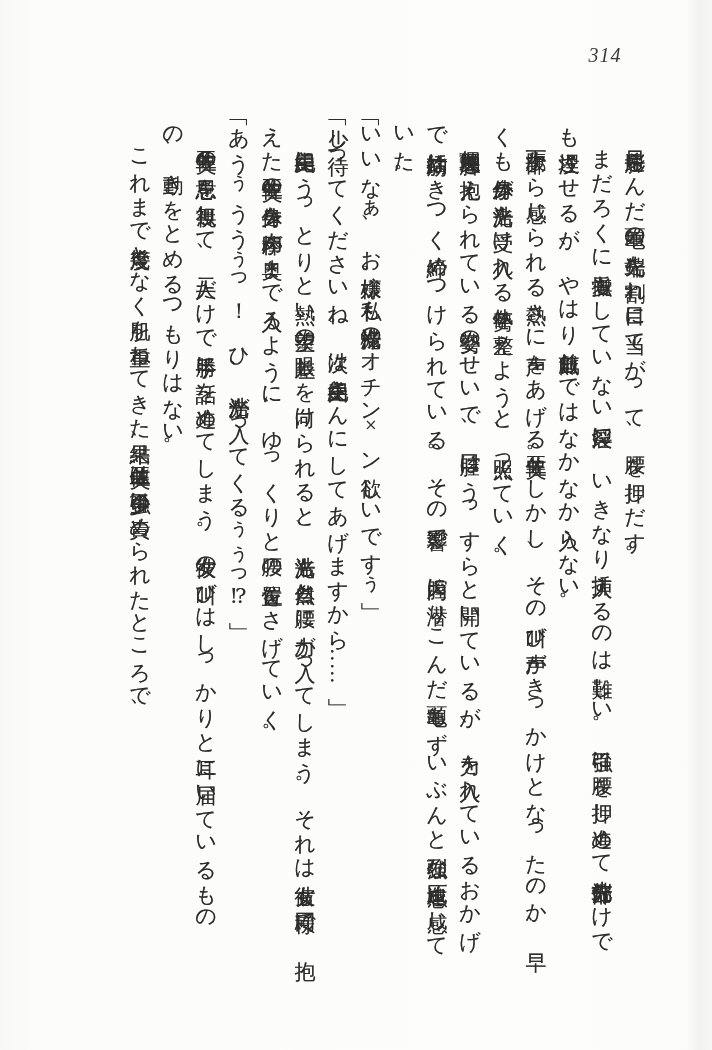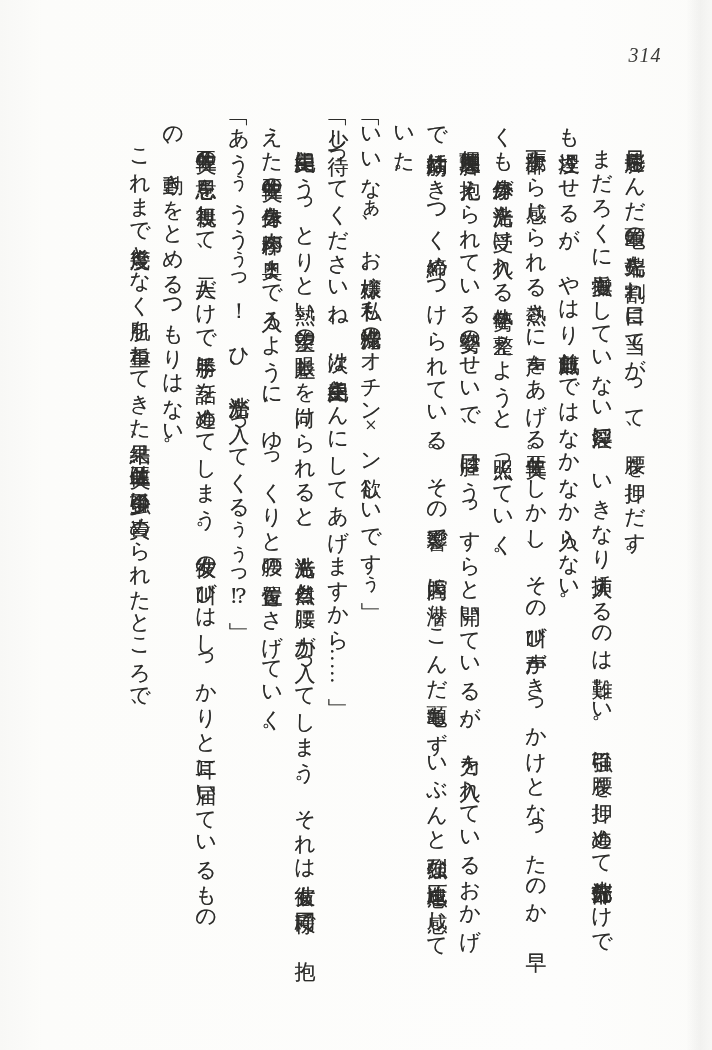--- a/index.html
+++ b/index.html
@@ -20,21 +20,21 @@
     top: 0;
     right: 0;
     width: 26px;
     height: 100%;
     background: linear-gradient(to right, rgba(0,0,0,0) 0%, rgba(60,60,58,0.05) 55%, rgba(60,60,58,0.02) 100%);
     pointer-events: none;
   }
   .page-number {
     position: absolute;
     top: 44px;
-    left: 620px;
+    left: 580px;
     width: 50px;
     text-align: center;
     font-size: 20px;
     font-style: italic;
     color: #3a3a38;
     letter-spacing: 1px;
   }
   .page-text {
     position: absolute;
     top: 112px;

